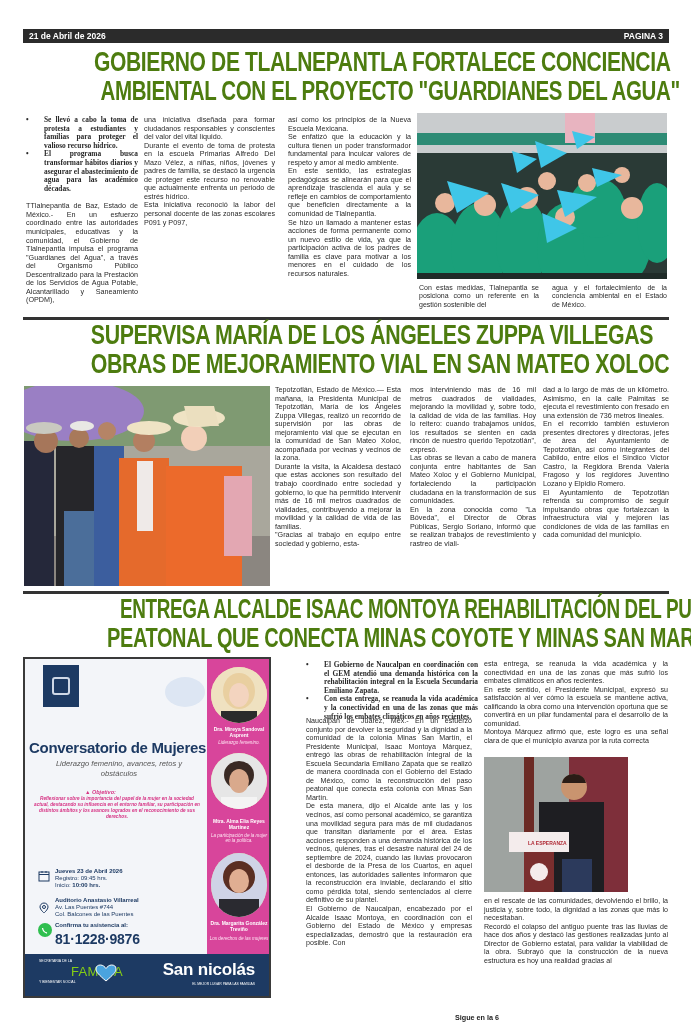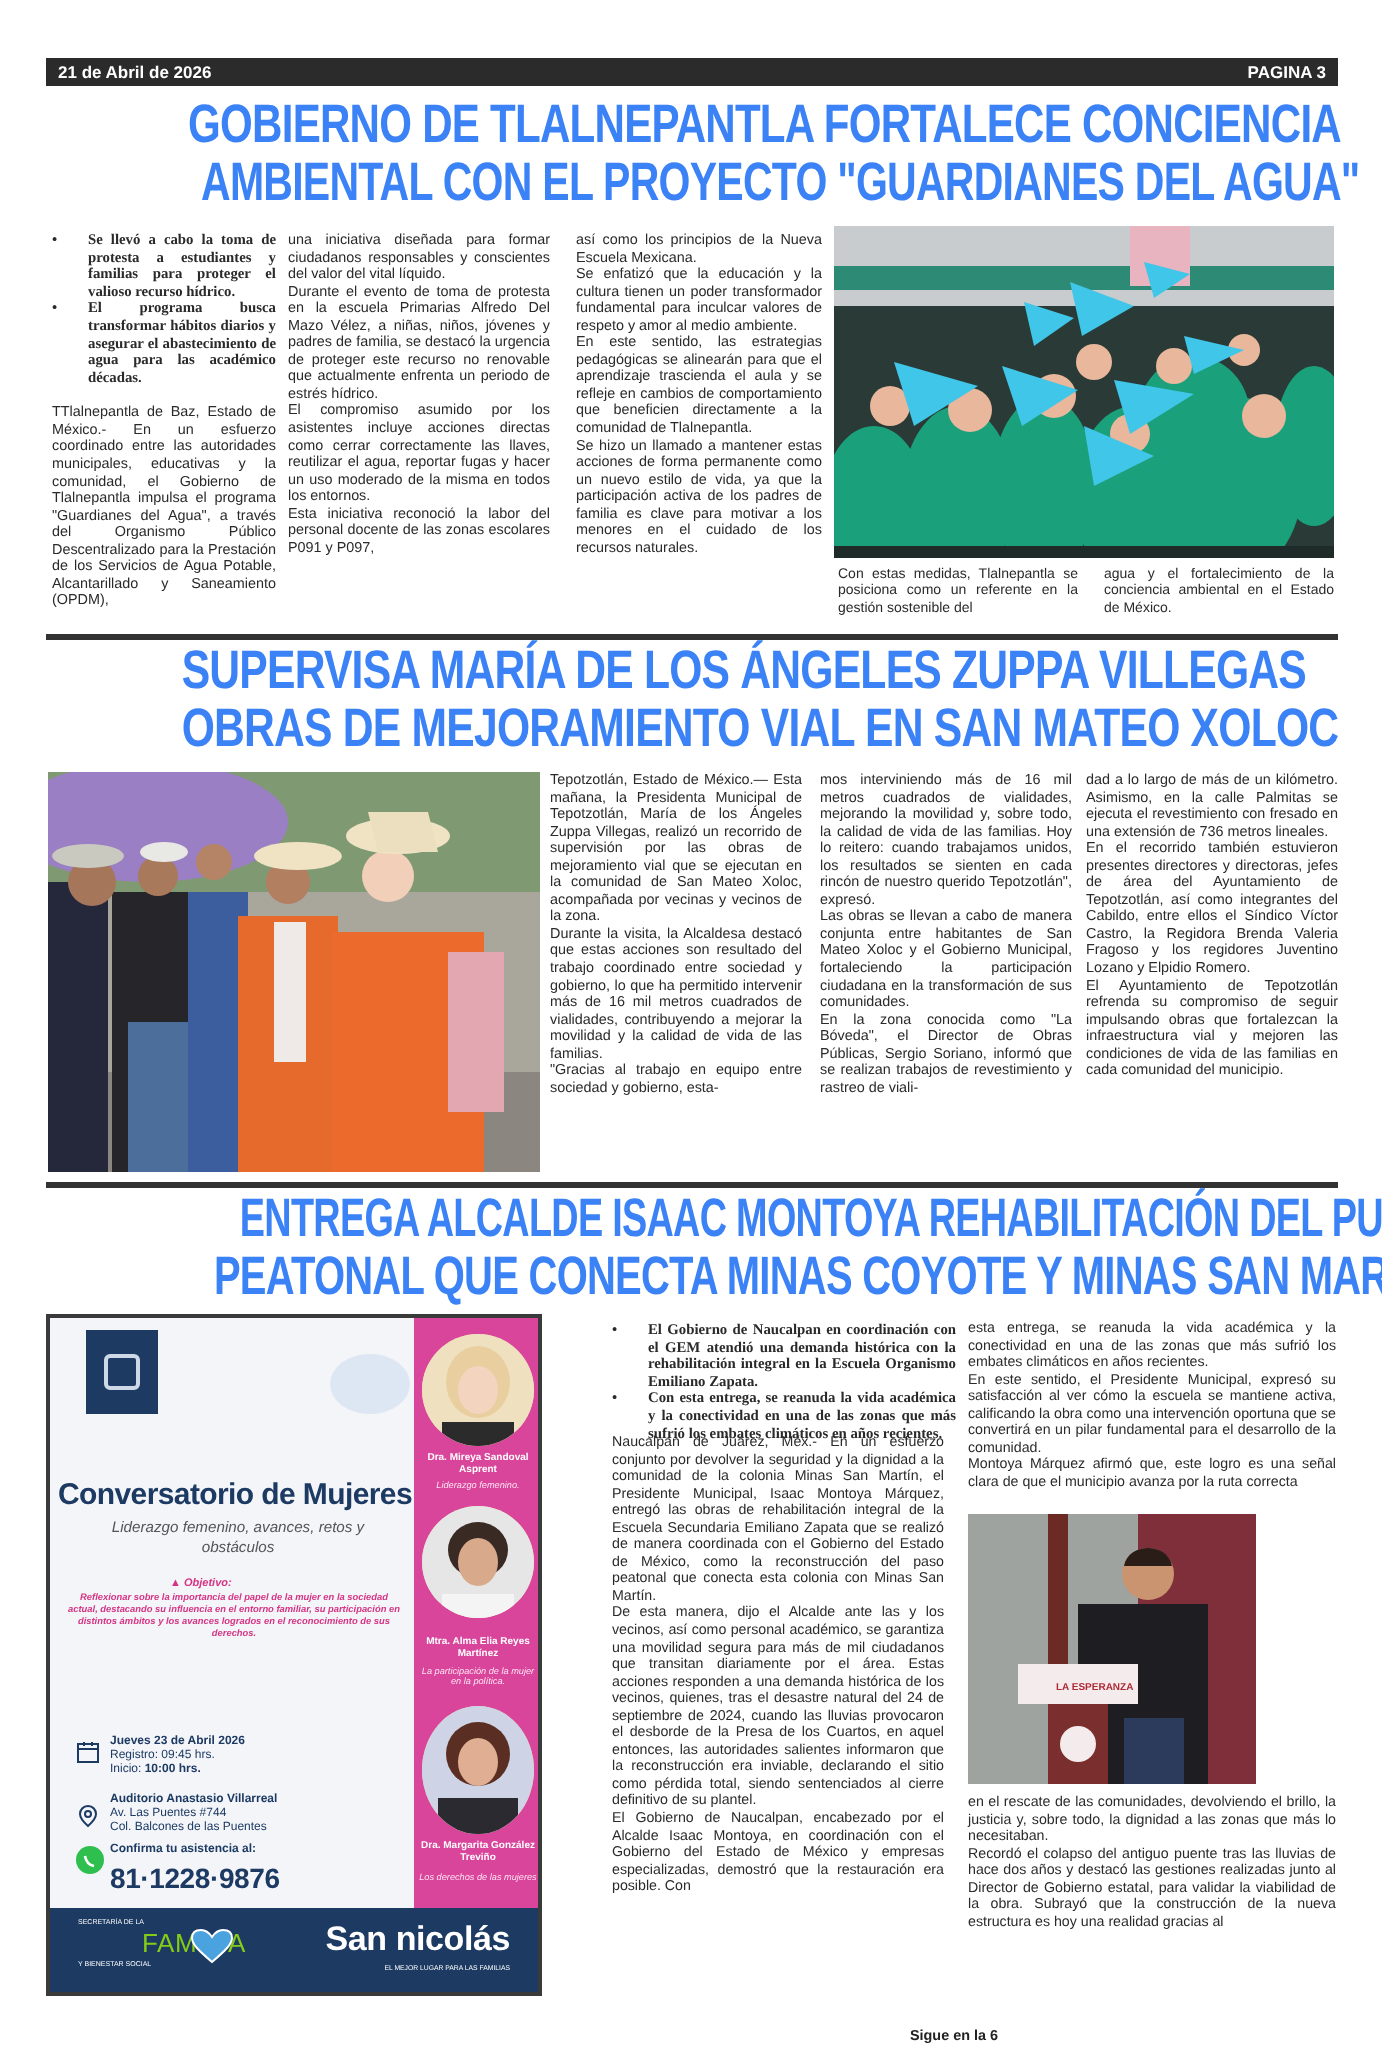--- a/index.html
+++ b/index.html
@@ -2,21 +2,21 @@
 <html><head>
 <meta charset="utf-8">
 <style>
   * { box-sizing: border-box; margin: 0; padding: 0; }
   html, body { width: 691px; height: 1024px; background: #ffffff; overflow: hidden; }
   body { position: relative; font-family: "Liberation Sans", sans-serif; color: #222; }
 
   .topbar { position: absolute; left: 23px; top: 29px; width: 646px; height: 14px; background: #2b2b2b; color: #fff;
     font-size: 8.5px; font-weight: bold; display: flex; justify-content: space-between; align-items: center; padding: 0 6px; }
 
-  .headline { position: absolute; left: 23px; width: 646px; text-align: center; color: #3b82f6;
+  .headline { position: absolute; left: 23px; width: 646px; text-align: center; color: #4d7c0f;
     font-family: "Liberation Sans", sans-serif; font-weight: bold; letter-spacing: -0.5px;
     transform-origin: center top; line-height: 1; }
   .headline .l { display: block; white-space: nowrap; }
 
   .rule { position: absolute; left: 23px; width: 646px; height: 3px; background: #333; }
 
   .col { position: absolute; font-size: 7.2px; line-height: 8.55px; text-align: justify; color: #2a2a2a; }
   .col p { margin: 0; }
   .bullets { list-style: none; }
   .bullets li { position: relative; padding-left: 18px; font-weight: bold; font-size: 7.4px; line-height: 8.6px; margin-bottom: 0; font-family: Liberation Serif, serif; }
@@ -71,21 +71,20 @@
     <li>Se llevó a cabo la toma de protesta a estudiantes y familias para proteger el valioso recurso hídrico.</li>
     <li>El programa busca transformar hábitos diarios y asegurar el abastecimiento de agua para las académico décadas.</li>
   </ul>
   <div class="gap"></div>
   <p>TTlalnepantla de Baz, Estado de México.- En un esfuerzo coordinado entre las autoridades municipales, educativas y la comunidad, el Gobierno de Tlalnepantla impulsa el programa "Guardianes del Agua", a través del Organismo Público Descentralizado para la Prestación de los Servicios de Agua Potable, Alcantarillado y Saneamiento (OPDM),</p>
 </div>
 
 <div class="col" style="left:144px; top:116px; width:131px;">
   <p>una iniciativa diseñada para formar ciudadanos responsables y conscientes del valor del vital líquido.</p>
   <p>Durante el evento de toma de protesta en la escuela Primarias Alfredo Del Mazo Vélez, a niñas, niños, jóvenes y padres de familia, se destacó la urgencia de proteger este recurso no renovable que actualmente enfrenta un periodo de estrés hídrico.</p>
-  <p>El compromiso asumido por los asistentes incluye acciones directas como cerrar correctamente las llaves, reutilizar el agua, reportar fugas y hacer un uso moderado de la misma en todos los entornos.</p>
   <p>Esta iniciativa reconoció la labor del personal docente de las zonas escolares P091 y P097,</p>
 </div>
 
 <div class="col" style="left:288px; top:116px; width:123px;">
   <p>así como los principios de la Nueva Escuela Mexicana.</p>
   <p>Se enfatizó que la educación y la cultura tienen un poder transformador fundamental para inculcar valores de respeto y amor al medio ambiente.</p>
   <p>En este sentido, las estrategias pedagógicas se alinearán para que el aprendizaje trascienda el aula y se refleje en cambios de comportamiento que beneficien directamente a la comunidad de Tlalnepantla.</p>
   <p>Se hizo un llamado a mantener estas acciones de forma permanente como un nuevo estilo de vida, ya que la participación activa de los padres de familia es clave para motivar a los menores en el cuidado de los recursos naturales.</p>
 </div>
 
@@ -267,21 +266,21 @@
     <svg class="heart" viewBox="0 0 22 18">
         <path d="M11 17 C4 11 1 8 1 5 C1 2 3 1 5.5 1 C8 1 10 3 11 4.5 C12 3 14 1 16.5 1 C19 1 21 2 21 5 C21 8 18 11 11 17 Z" fill="#4aa3df" stroke="#fff" stroke-width="1"></path>
       </svg>
     <div class="sannicolas">San nicolás</div>
     <div class="sn-sub">EL MEJOR LUGAR PARA LAS FAMILIAS</div>
   </div>
 </div>
 
 <div class="col" style="left:306px; top:661px; width:172px;">
   <ul class="bullets">
-    <li>El Gobierno de Naucalpan en coordinación con el GEM atendió una demanda histórica con la rehabilitación integral en la Escuela Organismo Emiliano Zapata.</li>
+    <li>El Gobierno de Naucalpan en coordinación con el GEM atendió una demanda histórica con la rehabilitación integral en la Escuela Secundaria Emiliano Zapata.</li>
     <li>Con esta entrega, se reanuda la vida académica y la conectividad en una de las zonas que más sufrió los embates climáticos en años recientes.</li>
   </ul>
 </div>
 
 <div class="col" style="left:306px; top:717px; width:166px; font-size:7.1px;">
   <p>Naucalpan de Juárez, Méx.- En un esfuerzo conjunto por devolver la seguridad y la dignidad a la comunidad de la colonia Minas San Martín, el Presidente Municipal, Isaac Montoya Márquez, entregó las obras de rehabilitación integral de la Escuela Secundaria Emiliano Zapata que se realizó de manera coordinada con el Gobierno del Estado de México, como la reconstrucción del paso peatonal que conecta esta colonia con Minas San Martín.</p>
   <p>De esta manera, dijo el Alcalde ante las y los vecinos, así como personal académico, se garantiza una movilidad segura para más de mil ciudadanos que transitan diariamente por el área. Estas acciones responden a una demanda histórica de los vecinos, quienes, tras el desastre natural del 24 de septiembre de 2024, cuando las lluvias provocaron el desborde de la Presa de los Cuartos, en aquel entonces, las autoridades salientes informaron que la reconstrucción era inviable, declarando el sitio como pérdida total, siendo sentenciados al cierre definitivo de su plantel.</p>
   <p>El Gobierno de Naucalpan, encabezado por el Alcalde Isaac Montoya, en coordinación con el Gobierno del Estado de México y empresas especializadas, demostró que la restauración era posible. Con</p>
 </div>
 

